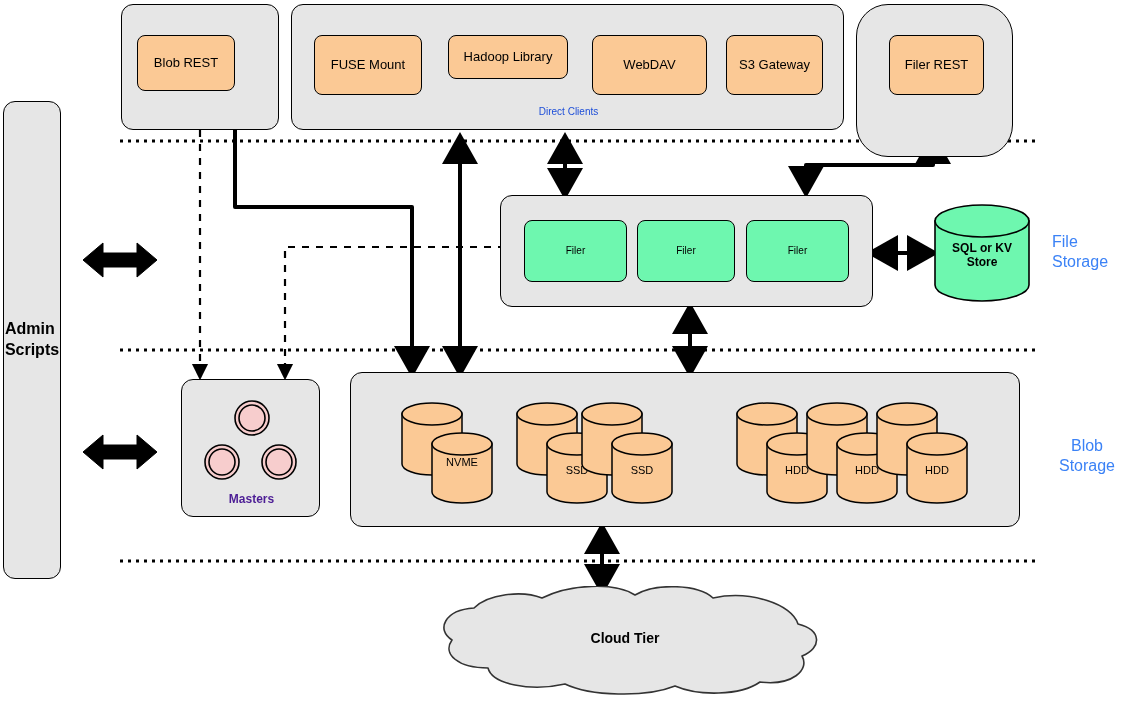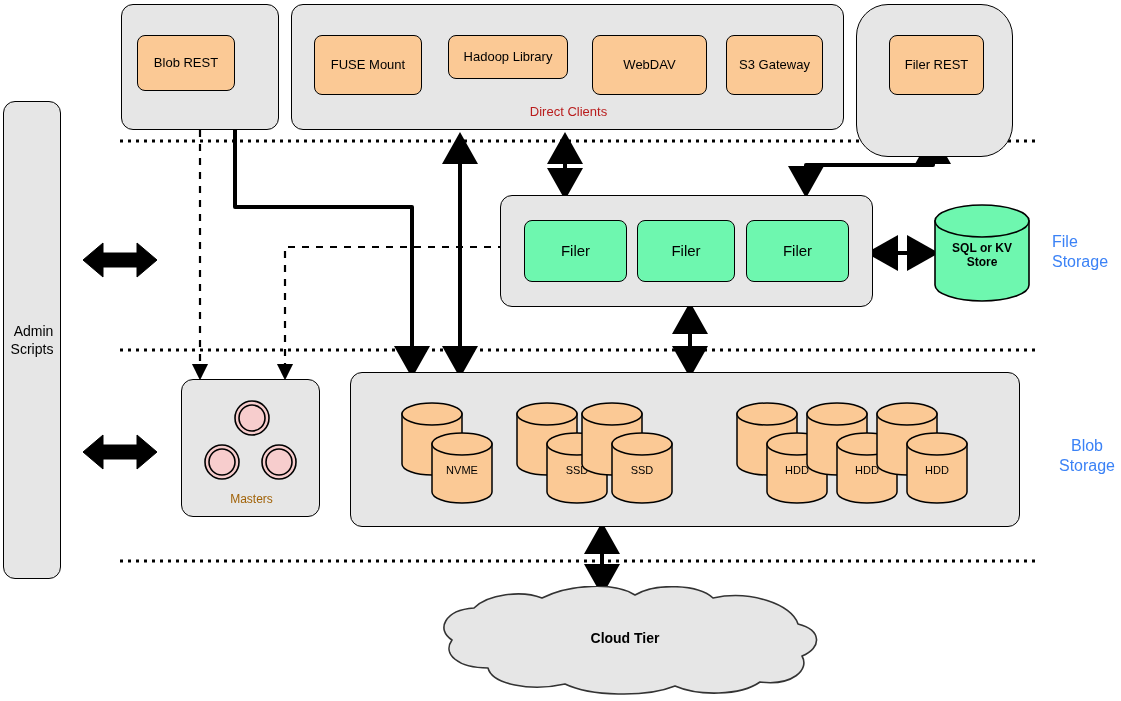--- a/index.html
+++ b/index.html
@@ -43,53 +43,53 @@
     background: #fbc995;
     border: 1px solid #000000;
     border-radius: 8px;
     font-size: 13px;
     color: #000000;
   }
   .leaf-green {
     background: #6ef7af;
     border: 1px solid #000000;
     border-radius: 8px;
-    font-size: 15px;
+    font-size: 10px;
     color: #000000;
   }
   .panel-label {
-    font-size: 13px;
-    color: #b91c1c;
+    font-size: 10px;
+    color: #1d4ed8;
   }
   .panel-label-bold {
     font-size: 12px;
-    font-weight: normal;
-    color: #a16207;
+    font-weight: bold;
+    color: #4c1d95;
   }
   .side-label {
     font-size: 16px;
     color: #3b82f6;
     line-height: 1.25;
   }
   .cyl-label {
     position: absolute;
     font-size: 11px;
     color: #000;
     text-align: center;
     pointer-events: none;
   }
   .cyl-label.bold {
     font-weight: bold;
     font-size: 12px;
     line-height: 1.2;
   }
   .admin-text {
-    font-size: 14px;
-    font-weight: normal;
-    text-align: right;
+    font-size: 16px;
+    font-weight: bold;
+    text-align: left;
     line-height: 1.3;
   }
   .cloud-text {
     position: absolute;
     font-size: 14px;
     font-weight: bold;
     color: #000;
   }
   .filer-wrap { position: absolute; }
 </style>
@@ -220,21 +220,21 @@
 
     <div class="filer-wrap" style="left:48px; top:27px; width:110px; height:105px;">
       <svg width="110" height="105" viewBox="0 0 110 105">
         <g fill="#fbc995" stroke="#000" stroke-width="1.5">
           <path d="M3,14 L3,64 A30,11 0 0 0 63,64 L63,14 Z"></path>
           <ellipse cx="33" cy="14" rx="30" ry="11"></ellipse>
           <path d="M33,44 L33,92 A30,11 0 0 0 93,92 L93,44 Z"></path>
           <ellipse cx="63" cy="44" rx="30" ry="11"></ellipse>
         </g>
       </svg>
-      <div class="cyl-label" style="left:33px; top:64px; width:60px;">
+      <div class="cyl-label" style="left:33px; top:56px; width:60px;">
         <span>NVME</span>
       </div>
     </div>
 
     <div class="filer-wrap" style="left:163px; top:27px; width:110px; height:105px;">
       <svg width="110" height="105" viewBox="0 0 110 105">
         <g fill="#fbc995" stroke="#000" stroke-width="1.5">
           <path d="M3,14 L3,64 A30,11 0 0 0 63,64 L63,14 Z"></path>
           <ellipse cx="33" cy="14" rx="30" ry="11"></ellipse>
           <path d="M33,44 L33,92 A30,11 0 0 0 93,92 L93,44 Z"></path>

